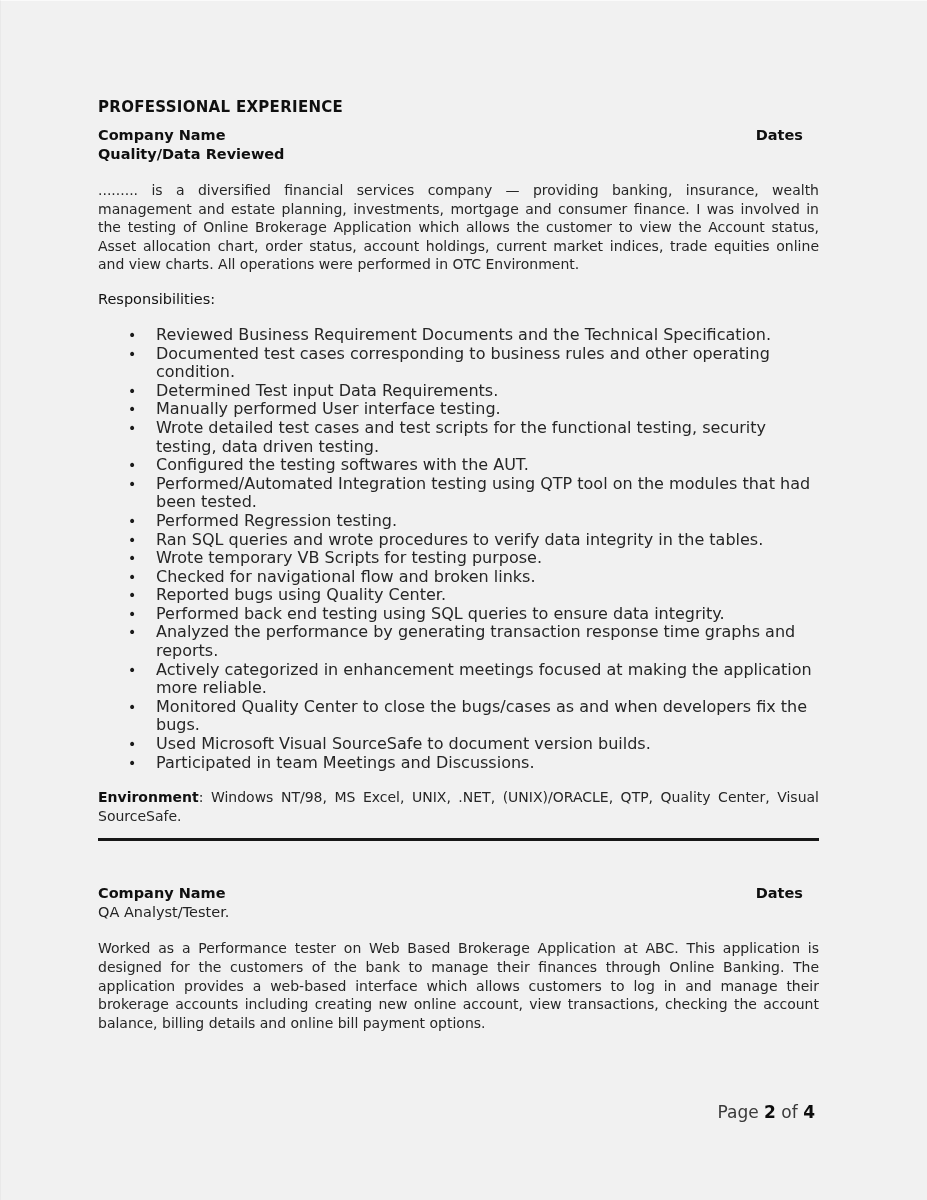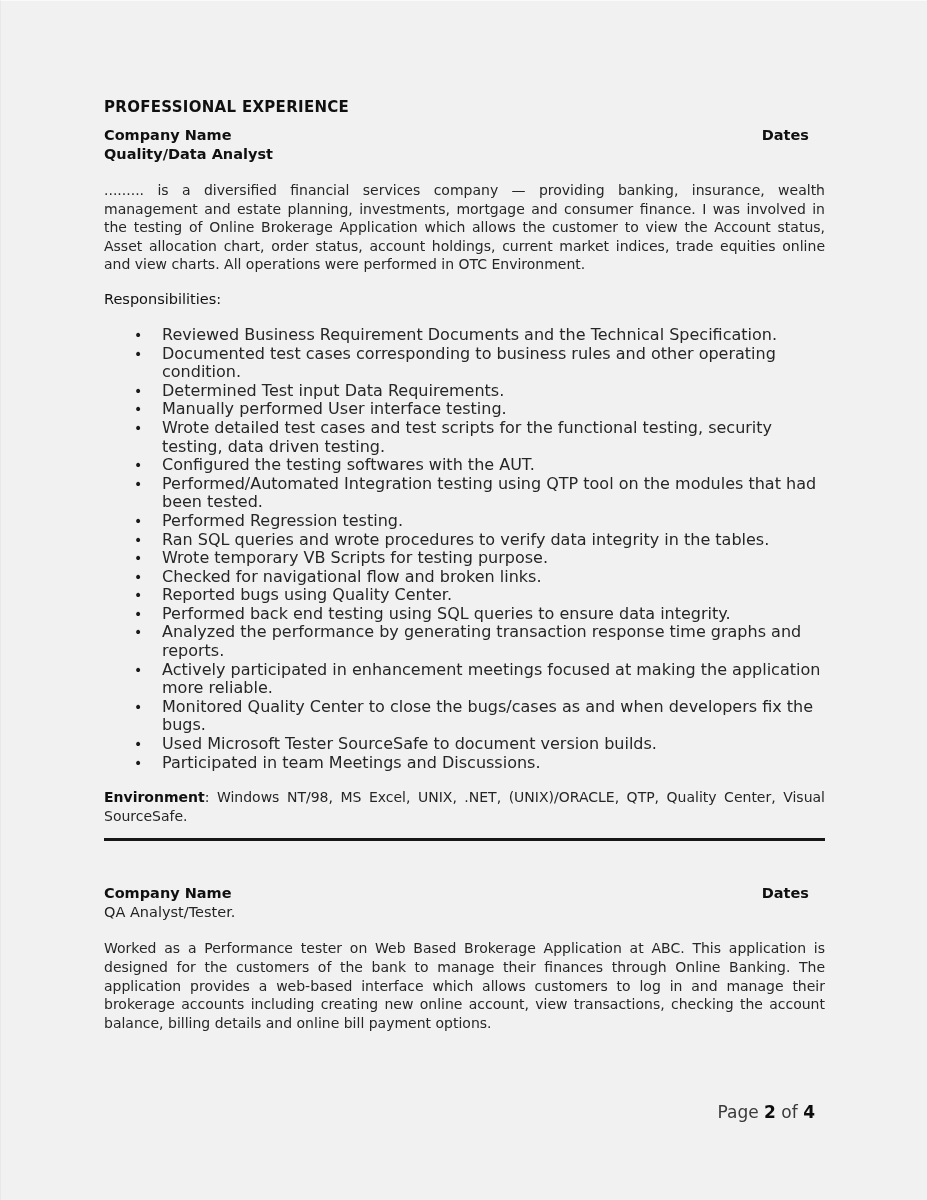--- a/index.html
+++ b/index.html
@@ -12,21 +12,20 @@
     position: relative;
     overflow: hidden;
     color: #242424;
     border-top: 1px solid #fafafa;
     border-left: 1px solid #e9e9e9;
   }
   .page {
     position: absolute;
     left: 97px; top: 97px;
     width: 721px;
-    margin-left: 6px;
   }
   .section-title {
     font-size: 15px;
     line-height: 19px;
     font-weight: bold;
     color: #101010;
     letter-spacing: 0.3px;
   }
   .company-row {
     display: flex;
@@ -93,44 +92,44 @@
 <body>
 
 <div class="page">
 
   <div class="section-title">PROFESSIONAL EXPERIENCE</div>
 
   <div class="company-row">
     <span class="bold">Company Name</span>
     <span class="bold dates">Dates</span>
   </div>
-  <div class="job-title heavy">Quality/Data Analyst</div>
+  <div class="job-title heavy">Quality/Data Reviewed</div>
 
   <p class="para">......... is a diversified financial services company — providing banking, insurance, wealth management and estate planning, investments, mortgage and consumer finance. I was involved in the testing of Online Brokerage Application which allows the customer to view the Account status, Asset allocation chart, order status, account holdings, current market indices, trade equities online and view charts. All operations were performed in OTC Environment.</p>
 
   <div class="resp-head">Responsibilities:</div>
 
   <ul class="resp-list">
     <li>Reviewed Business Requirement Documents and the Technical Specification.</li>
     <li>Documented test cases corresponding to business rules and other operating condition.</li>
     <li>Determined Test input Data Requirements.</li>
     <li>Manually performed User interface testing.</li>
     <li>Wrote detailed test cases and test scripts for the functional testing, security testing, data driven testing.</li>
     <li>Configured the testing softwares with the AUT.</li>
     <li>Performed/Automated Integration testing using QTP tool on the modules that had been tested.</li>
     <li>Performed Regression testing.</li>
     <li>Ran SQL queries and wrote procedures to verify data integrity in the tables.</li>
     <li>Wrote temporary VB Scripts for testing purpose.</li>
     <li>Checked for navigational flow and broken links.</li>
     <li>Reported bugs using Quality Center.</li>
     <li>Performed back end testing using SQL queries to ensure data integrity.</li>
     <li>Analyzed the performance by generating transaction response time graphs and reports.</li>
-    <li>Actively participated in enhancement meetings focused at making the application more reliable.</li>
+    <li>Actively categorized in enhancement meetings focused at making the application more reliable.</li>
     <li>Monitored Quality Center to close the bugs/cases as and when developers fix the bugs.</li>
-    <li>Used Microsoft Tester SourceSafe to document version builds.</li>
+    <li>Used Microsoft Visual SourceSafe to document version builds.</li>
     <li>Participated in team Meetings and Discussions.</li>
   </ul>
 
   <p class="para env"><span class="bold">Environment</span><span>: Windows NT/98, MS Excel, UNIX, .NET, (UNIX)/ORACLE, QTP, Quality Center, Visual SourceSafe.</span></p>
 
   <div class="divider"></div>
 
   <div class="company-row job2">
     <span class="bold">Company Name</span>
     <span class="bold dates">Dates</span>

